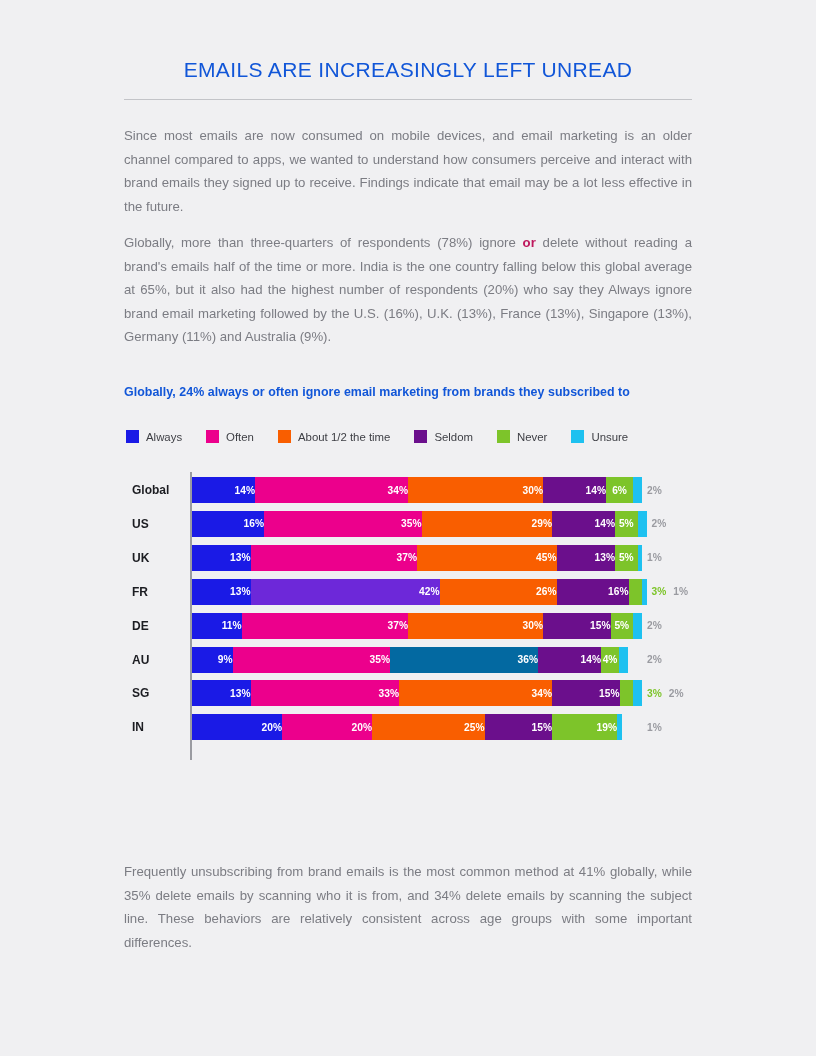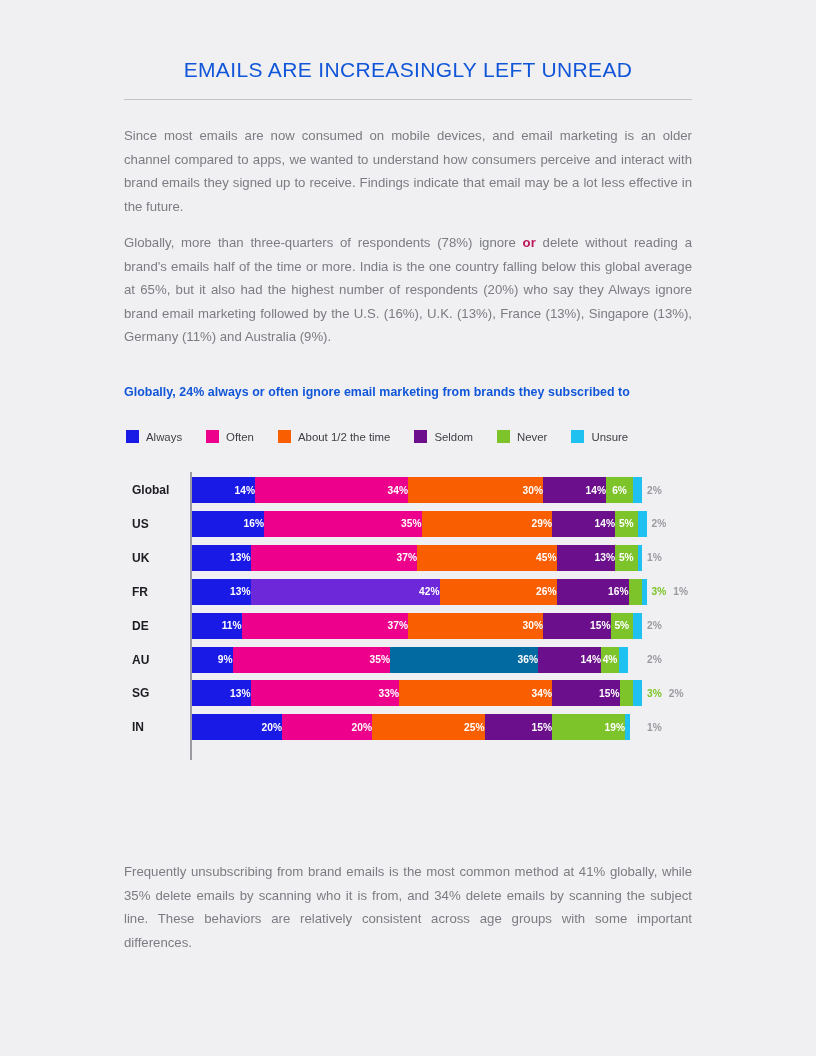--- a/index.html
+++ b/index.html
@@ -303,21 +303,21 @@
           <span class="out-lab" style="color: rgb(154, 155, 161);">2%</span>
         </div>
       </div>
       <div class="row" style="top: 244.3px;">
         <div class="row-label">IN</div>
         <div class="bar">
           <div class="seg" style="width: 90px; background: rgb(26, 26, 230);">20%</div>
           <div class="seg" style="width: 90px; background: rgb(236, 0, 140);">20%</div>
           <div class="seg" style="width: 112.5px; background: rgb(249, 94, 0);">25%</div>
           <div class="seg" style="width: 67.5px; background: rgb(107, 15, 140);">15%</div>
-          <div class="seg" style="width: 73px; background: rgb(125, 196, 42);">19%</div>
+          <div class="seg" style="width: 65px; background: rgb(125, 196, 42);">19%</div>
           <div class="seg center" style="width: 4.5px; background: rgb(30, 193, 240);"></div>
         </div>
         <div class="outside-labels" style="left: 523px;">
           <span class="out-lab" style="color: rgb(154, 155, 161);">1%</span>
         </div>
       </div>
     </div>
 
 
   <div class="body-block p4">Frequently unsubscribing from brand emails is the most common method at 41% globally, while 35% delete emails by scanning who it is from, and 34% delete emails by scanning the subject line. These behaviors are relatively consistent across age groups with some important differences.</div>

